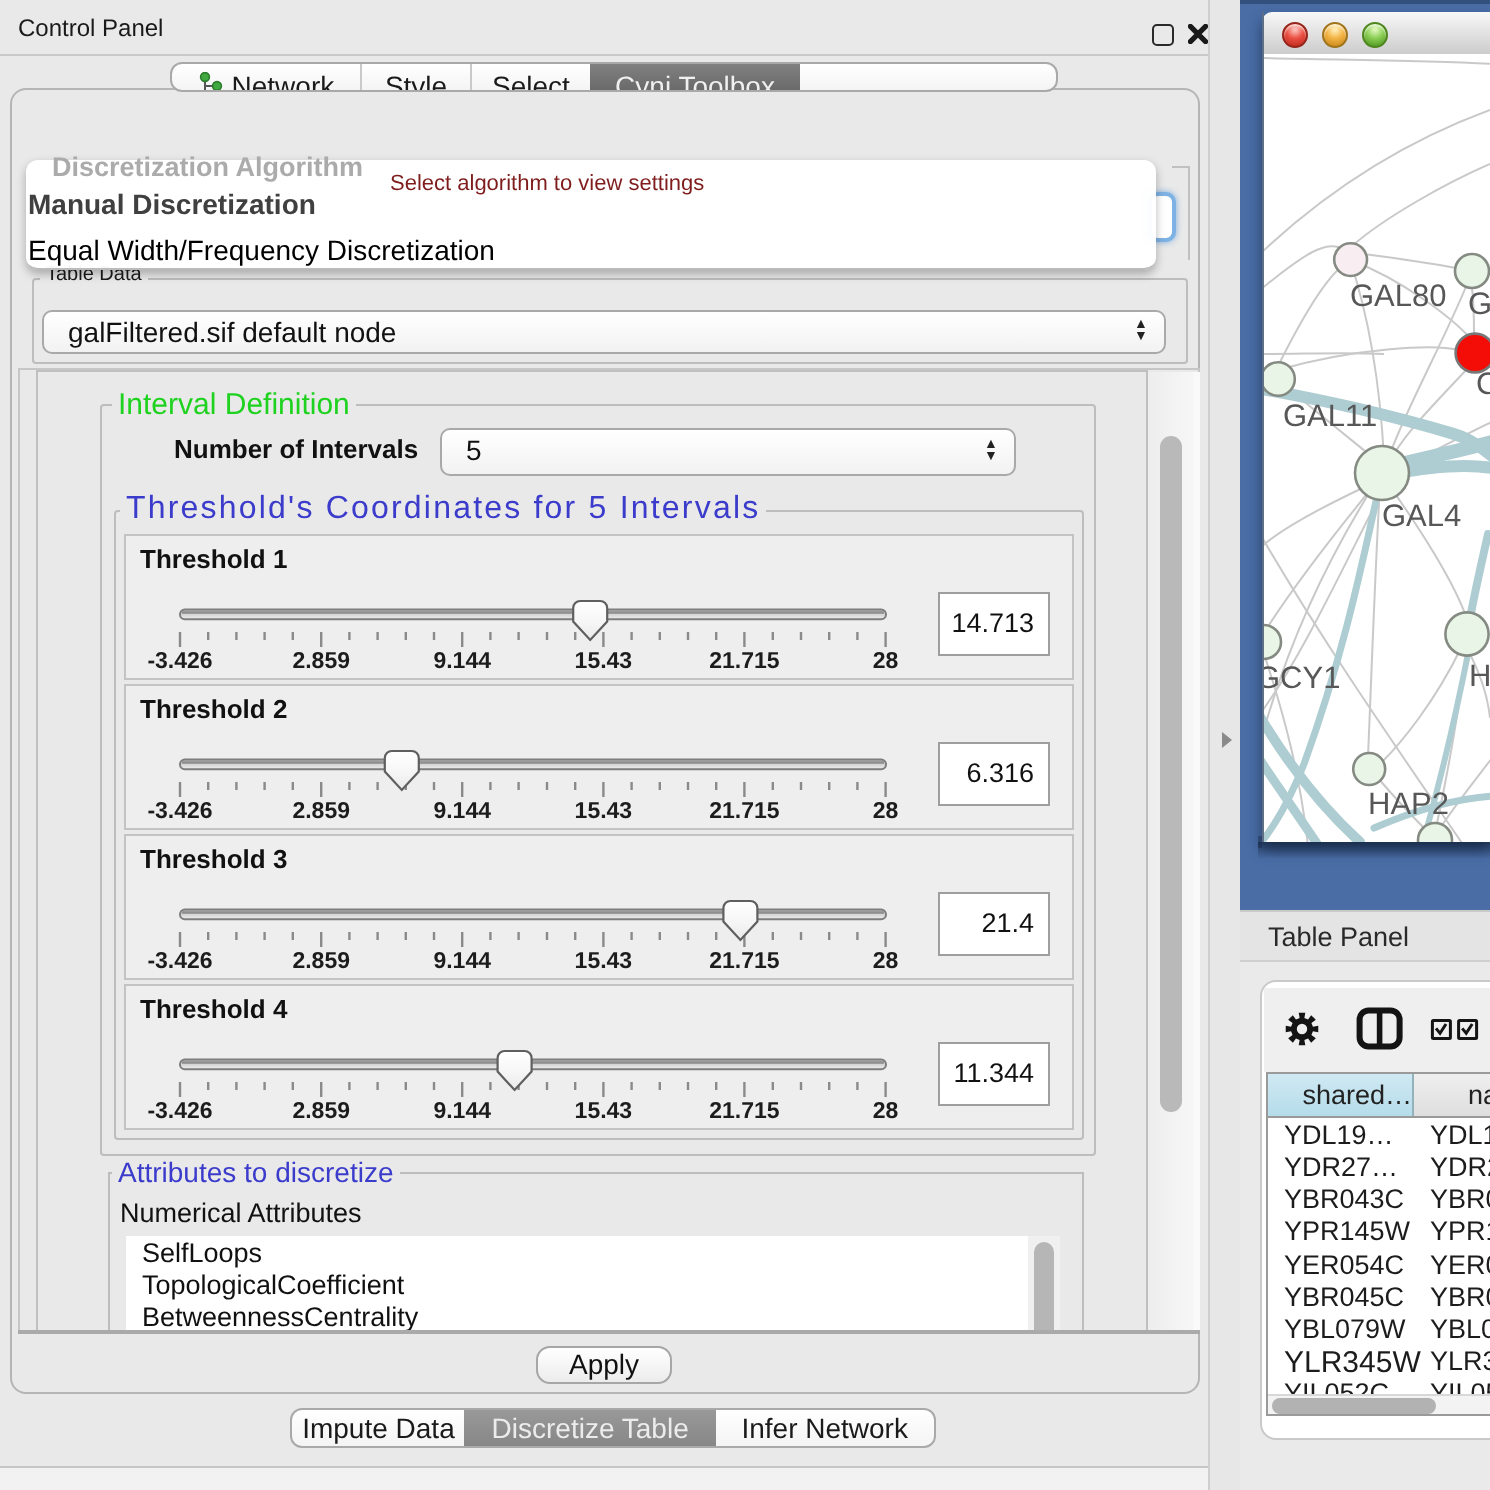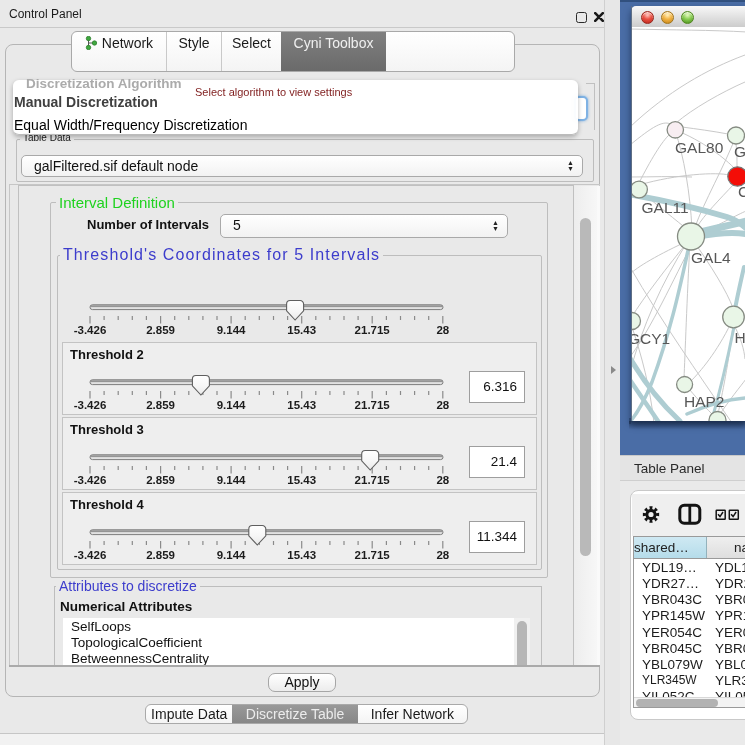--- a/index.html
+++ b/index.html
@@ -28,21 +28,21 @@
 <div class="abs" style="left:0;top:0;width:604px;height:27px;background:#e9e9e9;border-bottom:1px solid #c9c9c9"></div>
 <div class="abs" style="left:9px;top:7px;font-size:12px;color:#1a1a1a">Control Panel</div>
 
 <div class="abs" style="left:576px;top:12px;width:10.5px;height:10.5px;border:1.8px solid #2a2a2a;border-radius:2.5px;box-sizing:border-box"></div>
 <svg class="abs" style="left:594px;top:12px" width="10" height="10">
       <path d="M1.2,1.2 L8.8,8.8 M8.8,1.2 L1.2,8.8" stroke="#1a1a1a" stroke-width="2.6" stroke-linecap="round"></path>
     </svg>
 
 <div class="abs" style="left:5px;top:44px;width:595px;height:653px;border:1.5px solid #b5b5b5;border-radius:8px;box-sizing:border-box"></div>
 
-<div class="tabbar" style="left:71px;top:31px;width:444px;height:41px">
+<div class="tabbar" style="left:85px;top:31px;width:444px;height:15px">
  <div class="tab" style="width:94px"><svg width="13" height="14" style="vertical-align:-2px">
           <g stroke="#555" stroke-width="1">
             <line x1="3.5" y1="3" x2="3.5" y2="11"></line>
             <line x1="3.5" y1="7" x2="9" y2="7"></line>
           </g>
           <g fill="#3fa83f" stroke="#2c7d2c" stroke-width="0.8">
             <circle cx="3.5" cy="2.5" r="2.2"></circle>
             <circle cx="3.5" cy="11.5" r="2.2"></circle>
             <circle cx="9.5" cy="7" r="2.2"></circle>
           </g>
@@ -80,20 +80,24 @@
 
 <div class="abs" style="left:87px;top:217px;font-size:13px;font-weight:bold;color:#111">Number of Intervals</div>
 <div class="combo" style="left:220px;top:214px;width:288px;height:24px">
   <span class="tx">5</span>
   <span class="arr">▲<br>▼</span>
 </div>
 
 <div class="group" style="left:57px;top:255px;width:485px;height:315px"></div>
 <div class="gtitle" style="left:60px;top:246px;color:#3c3ccc;font-size:16px;letter-spacing:1.1px">Threshold's Coordinates for 5 Intervals</div>
 
+<div class="tpanel" style="top:267px">
+      <span class="tt">Threshold 1</span>
+      <div class="vbox">14.713</div>
+    </div>
 <svg class="abs" style="left:62px;top:267px" width="475" height="73">
       <defs>
         <linearGradient id="thg0" x1="0" y1="0" x2="0" y2="1">
           <stop offset="0" stop-color="#ffffff"></stop>
           <stop offset="0.55" stop-color="#f6f6f6"></stop>
           <stop offset="1" stop-color="#e9e9e9"></stop>
         </linearGradient>
         <linearGradient id="trk0" x1="0" y1="0" x2="0" y2="1">
           <stop offset="0" stop-color="#bdbdbd"></stop>
           <stop offset="1" stop-color="#ededed"></stop>
@@ -290,21 +294,21 @@
       <text x="98.6" y="67" font-size="11.5" font-weight="bold" fill="#1c1c1c" text-anchor="middle" font-family="Liberation Sans, sans-serif">2.859</text>
       <text x="169.1" y="67" font-size="11.5" font-weight="bold" fill="#1c1c1c" text-anchor="middle" font-family="Liberation Sans, sans-serif">9.144</text>
       <text x="239.7" y="67" font-size="11.5" font-weight="bold" fill="#1c1c1c" text-anchor="middle" font-family="Liberation Sans, sans-serif">15.43</text>
       <text x="310.2" y="67" font-size="11.5" font-weight="bold" fill="#1c1c1c" text-anchor="middle" font-family="Liberation Sans, sans-serif">21.715</text>
       <text x="380.8" y="67" font-size="11.5" font-weight="bold" fill="#1c1c1c" text-anchor="middle" font-family="Liberation Sans, sans-serif">28</text>
       <path d="M186.8,37.0 a3.5,3.5 0 0 1 3.5,-3.5 h10 a3.5,3.5 0 0 1 3.5,3.5 v6.8 l-8.5,9.2 l-8.5,-9.2 z" fill="url(#thg3)" stroke="#5f5f5f" stroke-width="1.1"></path>
     </svg>
 
 <div class="abs" style="left:54px;top:586px;width:488px;height:80px;border:1px solid #bdbdbd;border-bottom:none;box-sizing:border-box"></div>
 <div class="gtitle" style="left:56px;top:578px;color:#3c3ccc;font-size:14px">Attributes to discretize</div>
-<div class="abs" style="left:60px;top:599px;font-size:13.5px;font-weight:bold;color:#111">Numerical Attributes</div>
+<div class="abs" style="left:60px;top:599px;font-size:13.5px;font-weight:normal;color:#111">Numerical Attributes</div>
 <div class="abs" style="left:63px;top:618px;width:451px;height:48px;background:#fff;overflow:hidden">
   <div style="font-size:13.5px;color:#111;padding:1px 0 0 8px;line-height:15.8px">SelfLoops<br>TopologicalCoefficient<br>BetweennessCentrality</div>
 </div>
 <div class="abs" style="left:514px;top:618px;width:16px;height:48px;background:#f0f0f0"></div>
 <div class="abs" style="left:517px;top:621px;width:10px;height:45px;background:#b6b6b6;border-radius:5px 5px 0 0"></div>
 <div class="abs" style="left:9px;top:665px;width:591px;height:2px;background:#aaa"></div>
 
 <div class="abs" style="left:268px;top:673px;width:68px;height:19px;background:linear-gradient(#ffffff,#ececec);border:1px solid #a6a6a6;border-radius:7px;box-sizing:border-box;text-align:center;font-size:14px;line-height:17px;color:#111">Apply</div>
 
 <div class="tabbar" style="left:145px;top:704px;width:323px;height:20px">
@@ -411,38 +415,38 @@
 <rect x="38.8" y="4.2" width="20" height="18" rx="4.5" stroke-width="3"></rect>
 <line x1="48.8" y1="4" x2="48.8" y2="22" stroke-width="2.8"></line>
 <rect x="75.2" y="9.3" width="9" height="9" rx="0.5" stroke-width="1.5"></rect>
 <path d="M77,13.2 l2,2.4 3,-4.6" stroke-width="1.5"></path>
 <rect x="88.3" y="9.3" width="9" height="9" rx="0.5" stroke-width="1.5"></rect>
 <path d="M90.1,13.2 l2,2.4 3,-4.6" stroke-width="1.5"></path>
 </g>
 </svg>
 
 <div class="abs" style="left:633px;top:536px;width:112px;height:172px;border:1px solid #9a9a9a;border-right:none;box-sizing:border-box;overflow:hidden">
-  <div class="abs" style="left:0;top:0;width:72px;height:21px;background:linear-gradient(#cfe9f3,#b5dcea);border-right:1px solid #93b2bc;text-align:left;font-size:13.5px;line-height:21px;color:#222">shared…</div>
+  <div class="abs" style="left:0;top:0;width:72px;height:21px;background:linear-gradient(#cfe9f3,#b5dcea);border-right:1px solid #93b2bc;text-align:right;font-size:13.5px;line-height:21px;color:#222">shared…</div>
   <div class="abs" style="left:73px;top:0;width:45px;height:21px;background:linear-gradient(#efefef,#dedede);font-size:13.5px;line-height:21px;color:#222"><span style="padding-left:27px">nam</span></div>
   <div class="abs" style="left:0;top:21px;width:112px;height:1px;background:#9a9a9a"></div>
   <div class="abs" style="left:8px;top:23.0px;font-size:13.5px;color:#1c1c1c;white-space:nowrap">YDL19…</div>
   <div class="abs" style="left:81px;top:23.0px;font-size:13.5px;color:#1c1c1c;white-space:nowrap">YDL19</div>
   <div class="abs" style="left:8px;top:39.1px;font-size:13.5px;color:#1c1c1c;white-space:nowrap">YDR27…</div>
   <div class="abs" style="left:81px;top:39.1px;font-size:13.5px;color:#1c1c1c;white-space:nowrap">YDR27</div>
   <div class="abs" style="left:8px;top:55.3px;font-size:13.5px;color:#1c1c1c;white-space:nowrap">YBR043C</div>
   <div class="abs" style="left:81px;top:55.3px;font-size:13.5px;color:#1c1c1c;white-space:nowrap">YBR04</div>
   <div class="abs" style="left:8px;top:71.4px;font-size:13.5px;color:#1c1c1c;white-space:nowrap">YPR145W</div>
   <div class="abs" style="left:81px;top:71.4px;font-size:13.5px;color:#1c1c1c;white-space:nowrap">YPR14</div>
   <div class="abs" style="left:8px;top:87.6px;font-size:13.5px;color:#1c1c1c;white-space:nowrap">YER054C</div>
   <div class="abs" style="left:81px;top:87.6px;font-size:13.5px;color:#1c1c1c;white-space:nowrap">YER05</div>
   <div class="abs" style="left:8px;top:103.8px;font-size:13.5px;color:#1c1c1c;white-space:nowrap">YBR045C</div>
   <div class="abs" style="left:81px;top:103.8px;font-size:13.5px;color:#1c1c1c;white-space:nowrap">YBR04</div>
   <div class="abs" style="left:8px;top:119.9px;font-size:13.5px;color:#1c1c1c;white-space:nowrap">YBL079W</div>
   <div class="abs" style="left:81px;top:119.9px;font-size:13.5px;color:#1c1c1c;white-space:nowrap">YBL07</div>
-  <div class="abs" style="left:8px;top:136.0px;font-size:12px;color:#1c1c1c;white-space:nowrap">YLR345W</div>
+  <div class="abs" style="left:8px;top:136.0px;font-size:15px;color:#1c1c1c;white-space:nowrap">YLR345W</div>
   <div class="abs" style="left:81px;top:136.0px;font-size:13.5px;color:#1c1c1c;white-space:nowrap">YLR34</div>
   <div class="abs" style="left:8px;top:152.2px;font-size:13.5px;color:#1c1c1c;white-space:nowrap">YIL052C</div>
   <div class="abs" style="left:81px;top:152.2px;font-size:13.5px;color:#1c1c1c;white-space:nowrap">YIL05</div>
 
   <div class="abs" style="left:0;top:160px;width:112px;height:11px;background:#f3f3f3;border-top:1px solid #d8d8d8"></div>
   <div class="abs" style="left:2px;top:162px;width:82px;height:8px;background:#b2b2b2;border-radius:4px"></div>
 </div>
 
 </div>
 

